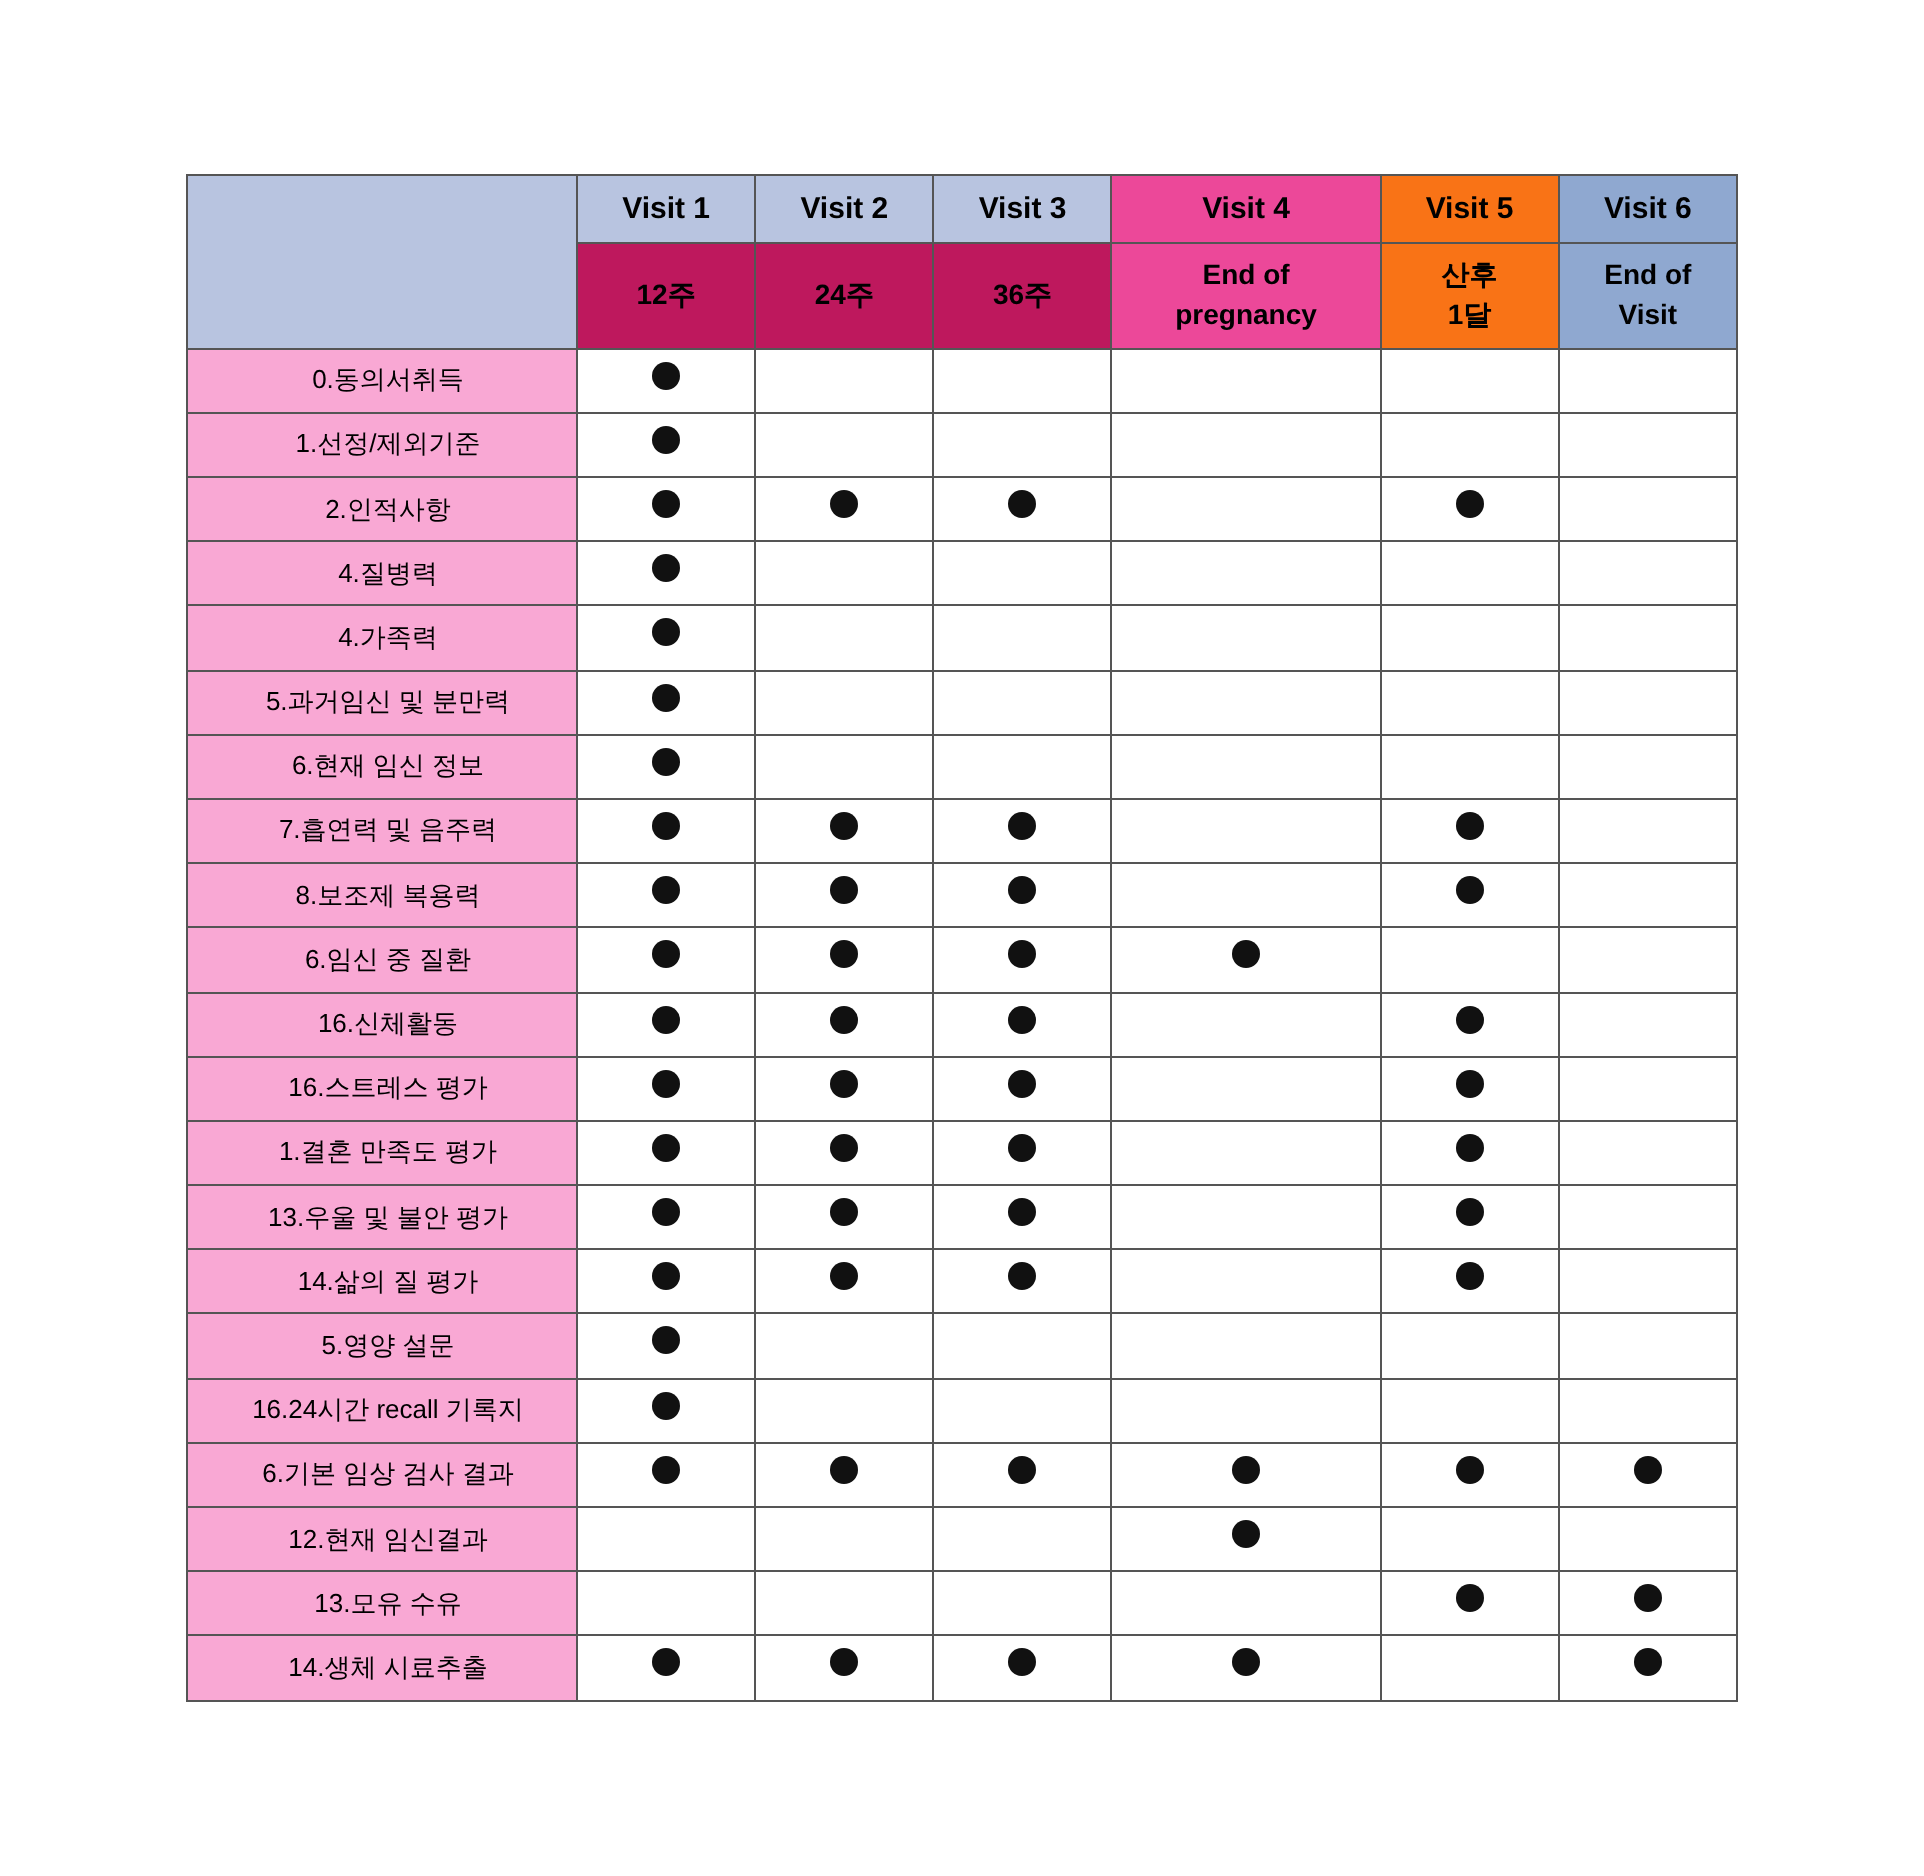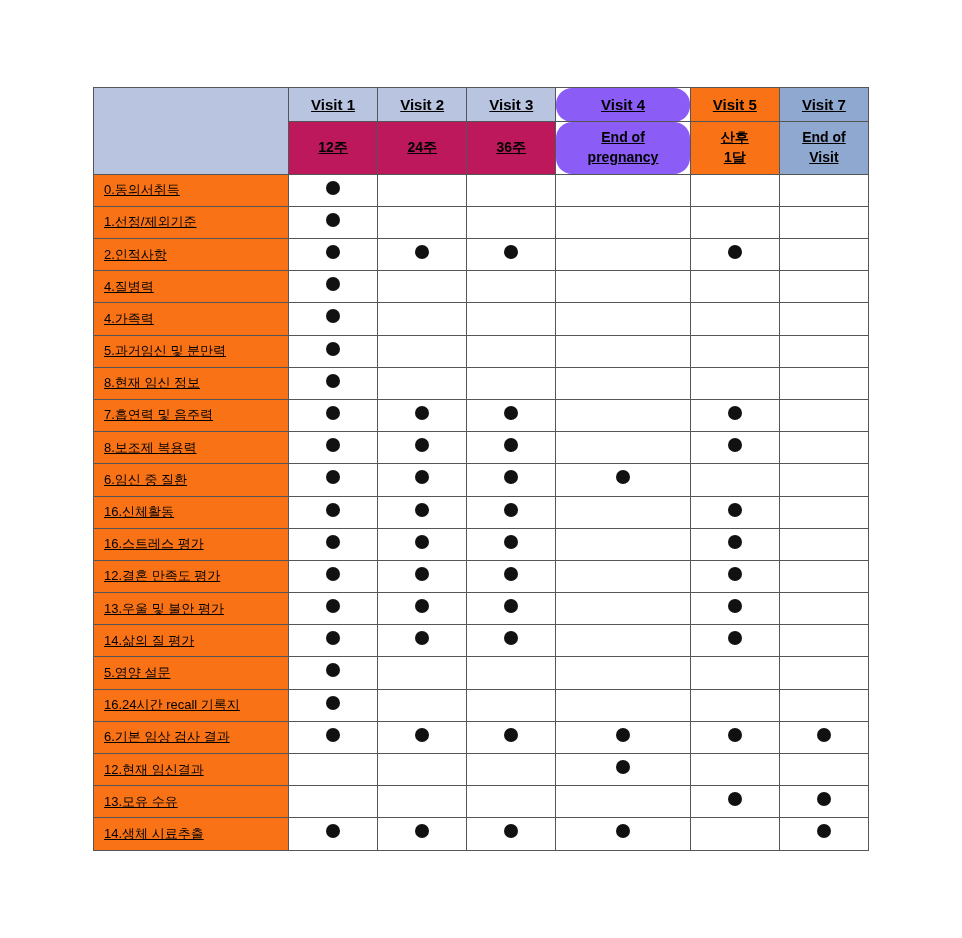--- a/index.html
+++ b/index.html
@@ -8,21 +8,20 @@
       background: #fff;
       display: flex;
       justify-content: center;
       align-items: center;
       min-height: 938px;
       width: 962px;
     }
     .table-wrapper {
       padding: 20px;
       width: 816px;
-      text-decoration: underline;
     }
     table {
       border-collapse: collapse;
       width: 100%;
       font-size: 13px;
     }
     th, td {
       border: 1.5px solid #555;
       text-align: center;
       vertical-align: middle;
@@ -39,22 +38,22 @@
       background-color: #b8c4e0;
       font-weight: bold;
       font-size: 14px;
     }
     .header-week {
       background-color: #be185d;
       font-weight: bold;
       font-size: 14px;
     }
     .row-label {
-      background-color: #f97316;
-      text-align: left;
+      background-color: #f9a8d4;
+      text-align: center;
       padding-left: 10px;
       font-size: 13px;
     }
     .dot-cell {
       background-color: #fff;
     }
     .dot {
       display: inline-block;
       width: 14px;
       height: 14px;
@@ -63,23 +62,22 @@
     }
     .top-header {
       font-size: 15px;
       font-weight: bold;
     }
     .sub-header {
       font-size: 14px;
       font-weight: bold;
     }
     .visit4-header {
-      background-color: #8b5cf6;
-      font-weight: bold;
-      border-radius: 16px;
+      background-color: #ec4899;
+      font-weight: bold;
     }
     .visit5-header {
       background-color: #f97316;
       font-weight: bold;
     }
     .visit6-header {
       background-color: #8fa8d0;
       font-weight: bold;
     }
   </style>
@@ -89,21 +87,21 @@
 <div class="table-wrapper">
   <table>
     <thead>
       <tr>
         <th class="col-label top-header" rowspan="2"></th>
         <th class="header-visit top-header">Visit  1</th>
         <th class="header-visit top-header">Visit  2</th>
         <th class="header-visit top-header">Visit  3</th>
         <th class="visit4-header top-header">Visit  4</th>
         <th class="visit5-header top-header">Visit  5</th>
-        <th class="visit6-header top-header">Visit  7</th>
+        <th class="visit6-header top-header">Visit  6</th>
       </tr>
       <tr>
         <th class="header-week sub-header">12주</th>
         <th class="header-week sub-header">24주</th>
         <th class="header-week sub-header">36주</th>
         <th class="visit4-header sub-header">End of<br>pregnancy</th>
         <th class="visit5-header sub-header">산후<br>1달</th>
         <th class="visit6-header sub-header">End of<br>Visit</th>
       </tr>
     </thead>
@@ -156,21 +154,21 @@
         <tr>
           <td class="row-label">5.과거임신 및 분만력</td>
           <td class="dot-cell"><span class="dot"></span></td>
           <td class="dot-cell"></td>
           <td class="dot-cell"></td>
           <td class="dot-cell"></td>
           <td class="dot-cell"></td>
           <td class="dot-cell"></td>
         </tr>
         <tr>
-          <td class="row-label">8.현재 임신 정보</td>
+          <td class="row-label">6.현재 임신 정보</td>
           <td class="dot-cell"><span class="dot"></span></td>
           <td class="dot-cell"></td>
           <td class="dot-cell"></td>
           <td class="dot-cell"></td>
           <td class="dot-cell"></td>
           <td class="dot-cell"></td>
         </tr>
         <tr>
           <td class="row-label">7.흡연력 및 음주력</td>
           <td class="dot-cell"><span class="dot"></span></td>
@@ -210,21 +208,21 @@
         <tr>
           <td class="row-label">16.스트레스 평가</td>
           <td class="dot-cell"><span class="dot"></span></td>
           <td class="dot-cell"><span class="dot"></span></td>
           <td class="dot-cell"><span class="dot"></span></td>
           <td class="dot-cell"></td>
           <td class="dot-cell"><span class="dot"></span></td>
           <td class="dot-cell"></td>
         </tr>
         <tr>
-          <td class="row-label">12.결혼 만족도 평가</td>
+          <td class="row-label">1.결혼 만족도 평가</td>
           <td class="dot-cell"><span class="dot"></span></td>
           <td class="dot-cell"><span class="dot"></span></td>
           <td class="dot-cell"><span class="dot"></span></td>
           <td class="dot-cell"></td>
           <td class="dot-cell"><span class="dot"></span></td>
           <td class="dot-cell"></td>
         </tr>
         <tr>
           <td class="row-label">13.우울 및 불안 평가</td>
           <td class="dot-cell"><span class="dot"></span></td>

